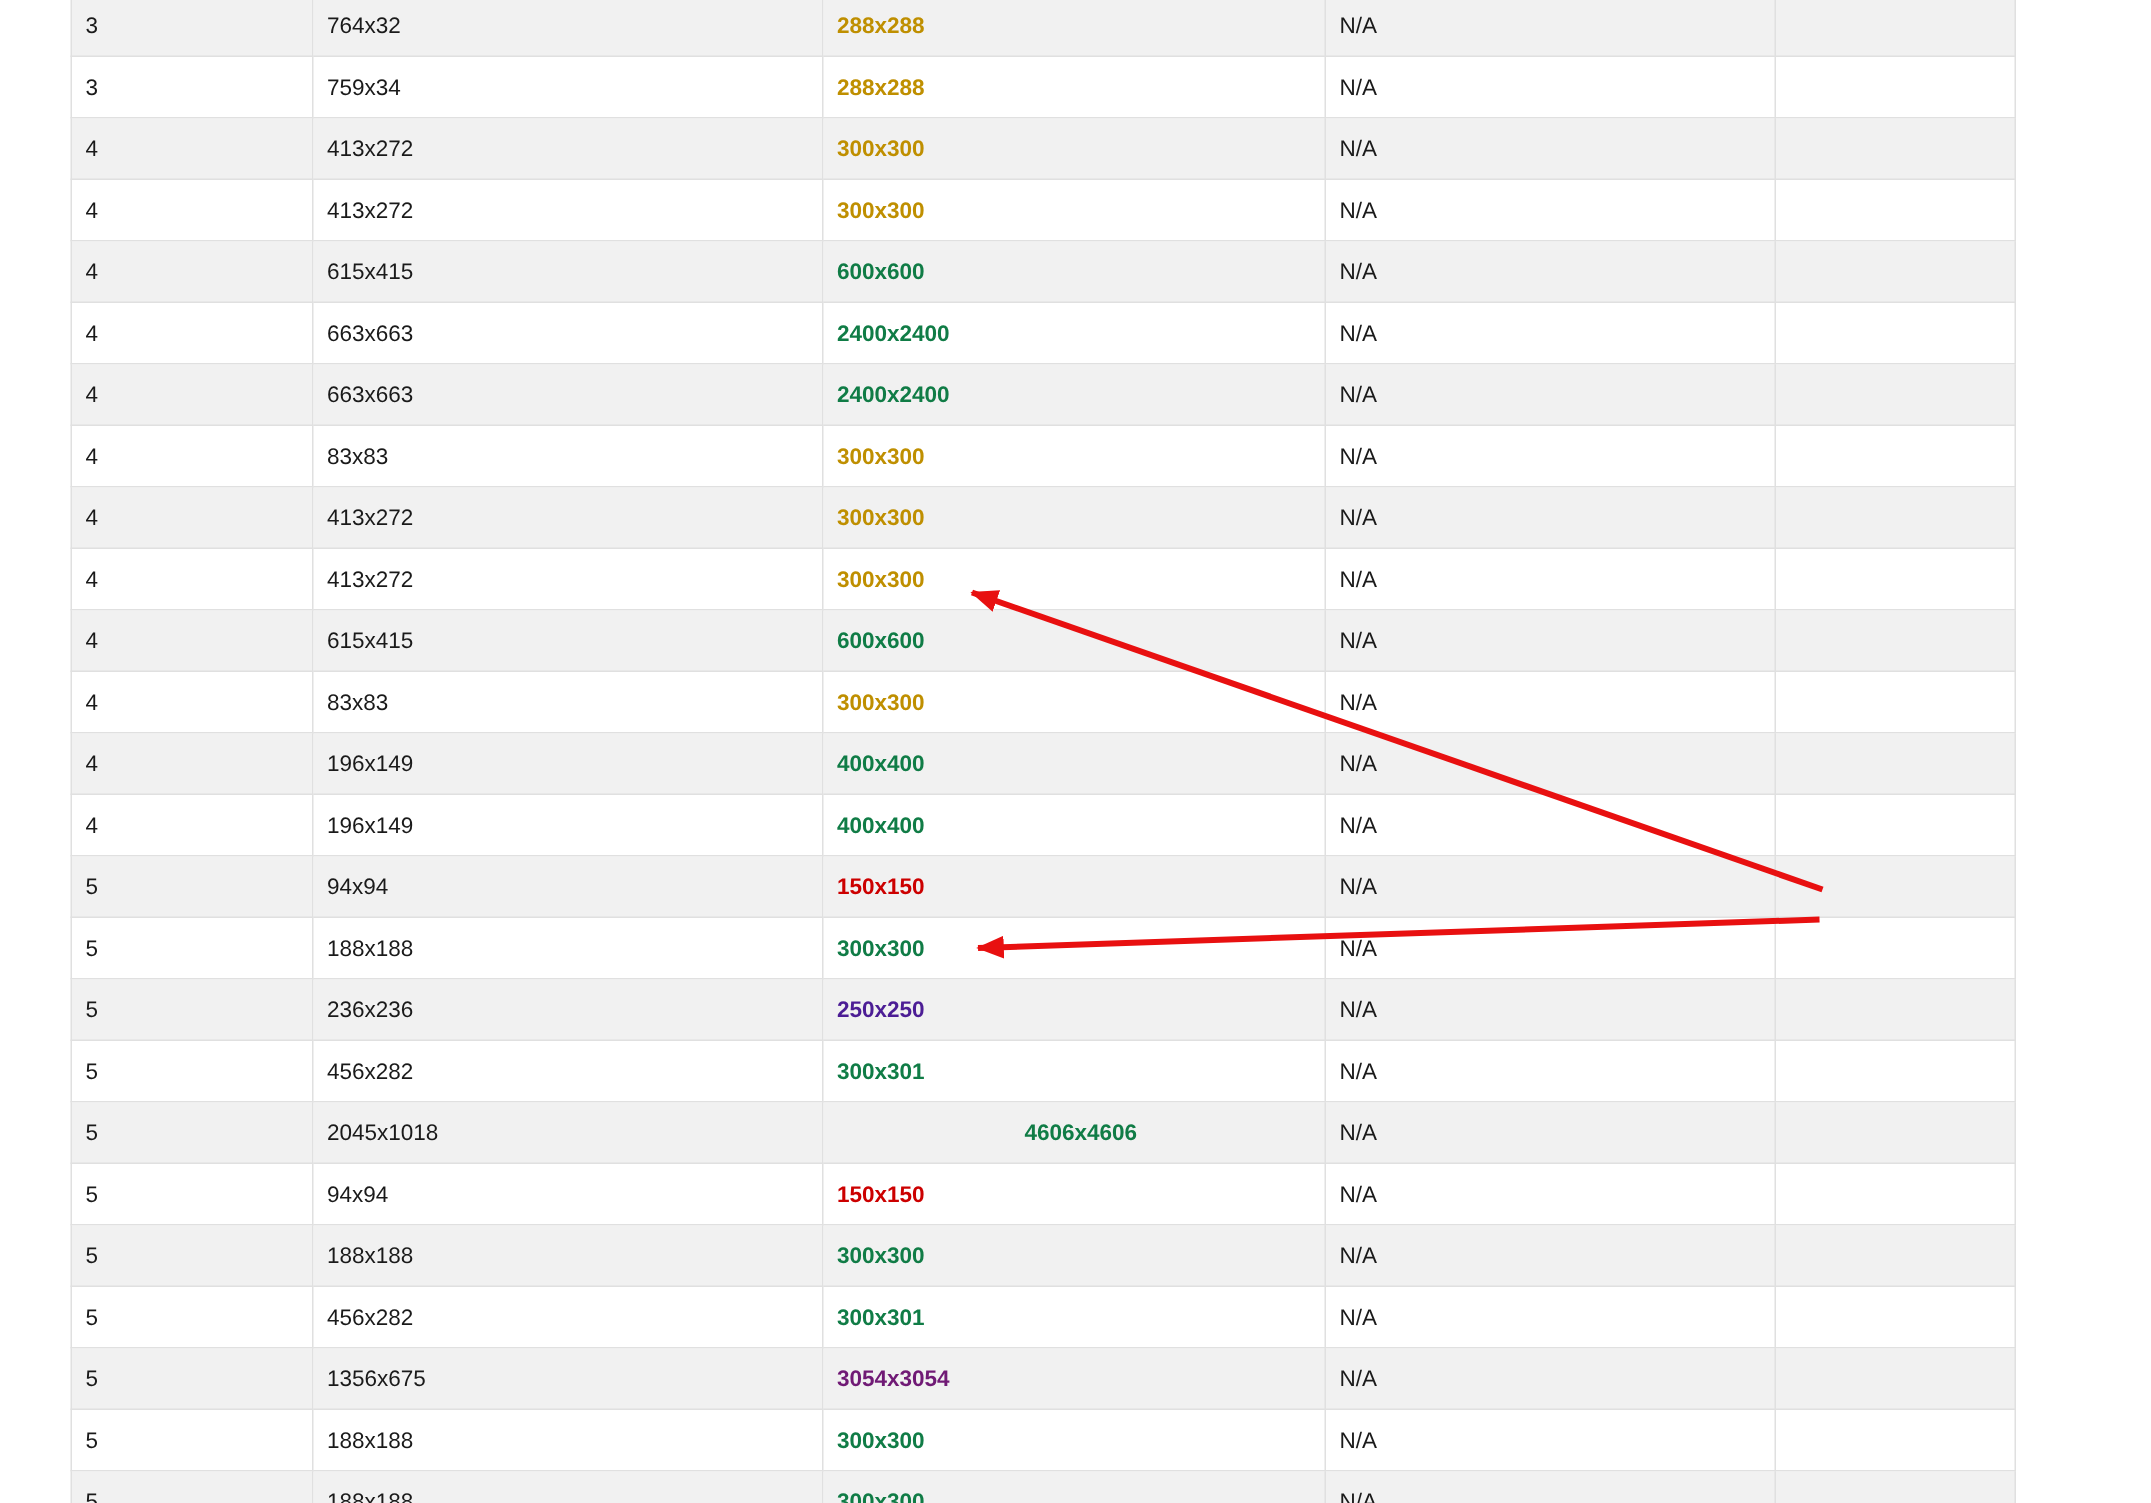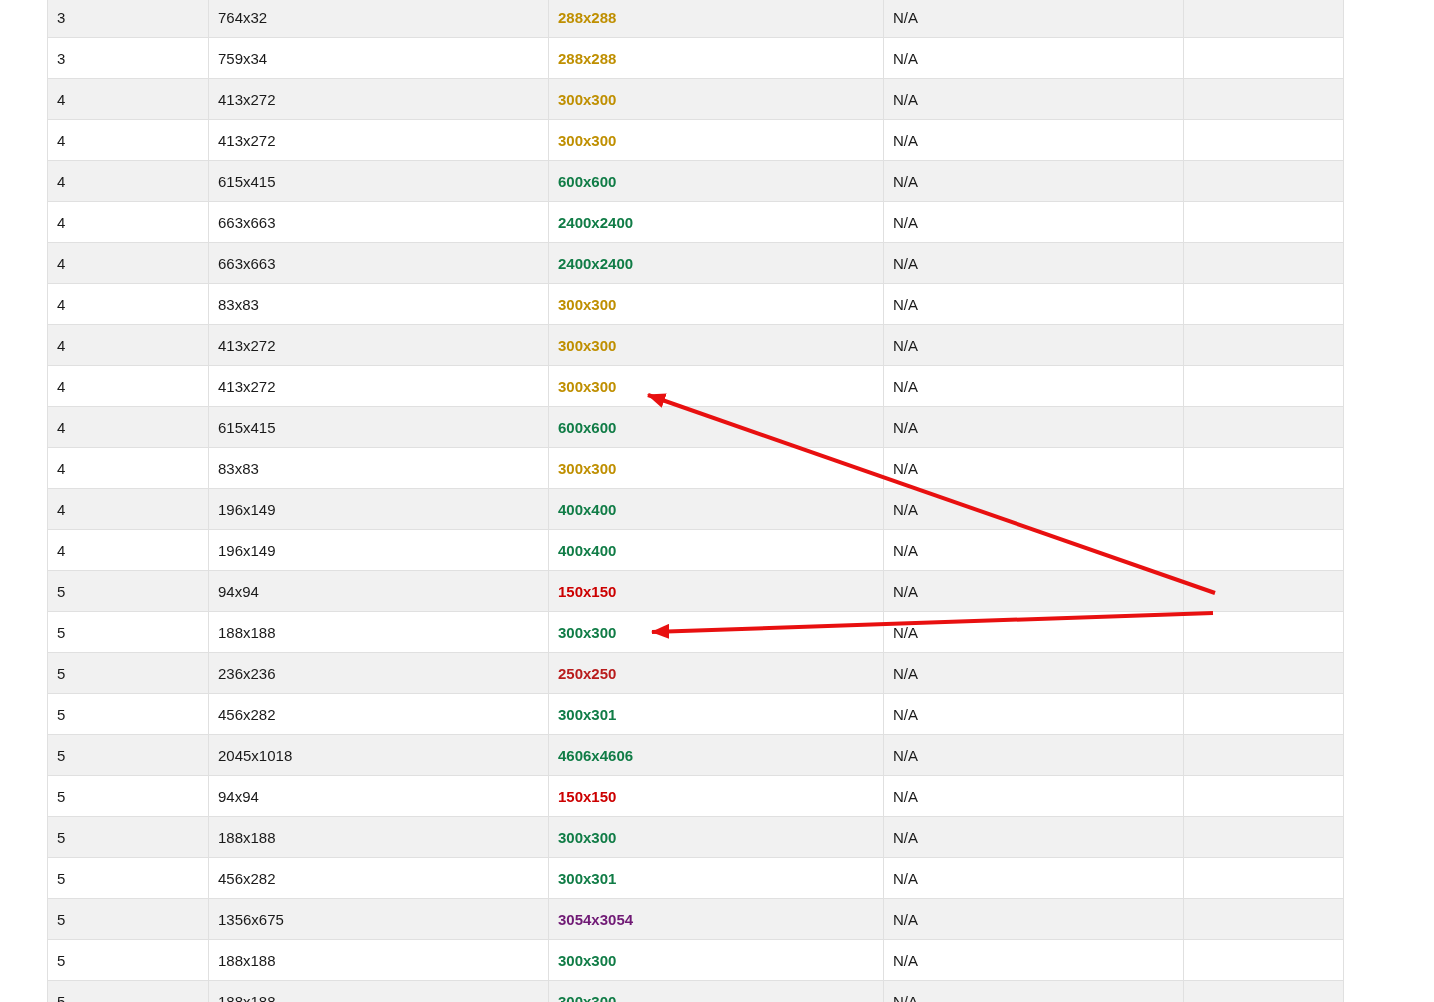--- a/index.html
+++ b/index.html
@@ -175,35 +175,35 @@
         <tr>
     <td>5</td>
     <td>188x188</td>
     <td class="target" style="color: rgb(16, 124, 70);">300x300</td>
     <td>N/A</td>
     <td></td>
   </tr>
         <tr>
     <td>5</td>
     <td>236x236</td>
-    <td class="target" style="color: #b91c1c;">250x250</td>
+    <td class="target" style="color: #4c1d95;">250x250</td>
     <td>N/A</td>
     <td></td>
   </tr>
         <tr>
     <td>5</td>
     <td>456x282</td>
     <td class="target" style="color: rgb(16, 124, 70);">300x301</td>
     <td>N/A</td>
     <td></td>
   </tr>
         <tr>
     <td>5</td>
     <td>2045x1018</td>
-    <td class="target" style="color: rgb(16, 124, 70);">4606x4606</td>
+    <td class="target" style="color: rgb(16, 124, 70); text-align: center;">4606x4606</td>
     <td>N/A</td>
     <td></td>
   </tr>
         <tr>
     <td>5</td>
     <td>94x94</td>
     <td class="target" style="color: rgb(204, 0, 0);">150x150</td>
     <td>N/A</td>
     <td></td>
   </tr>

